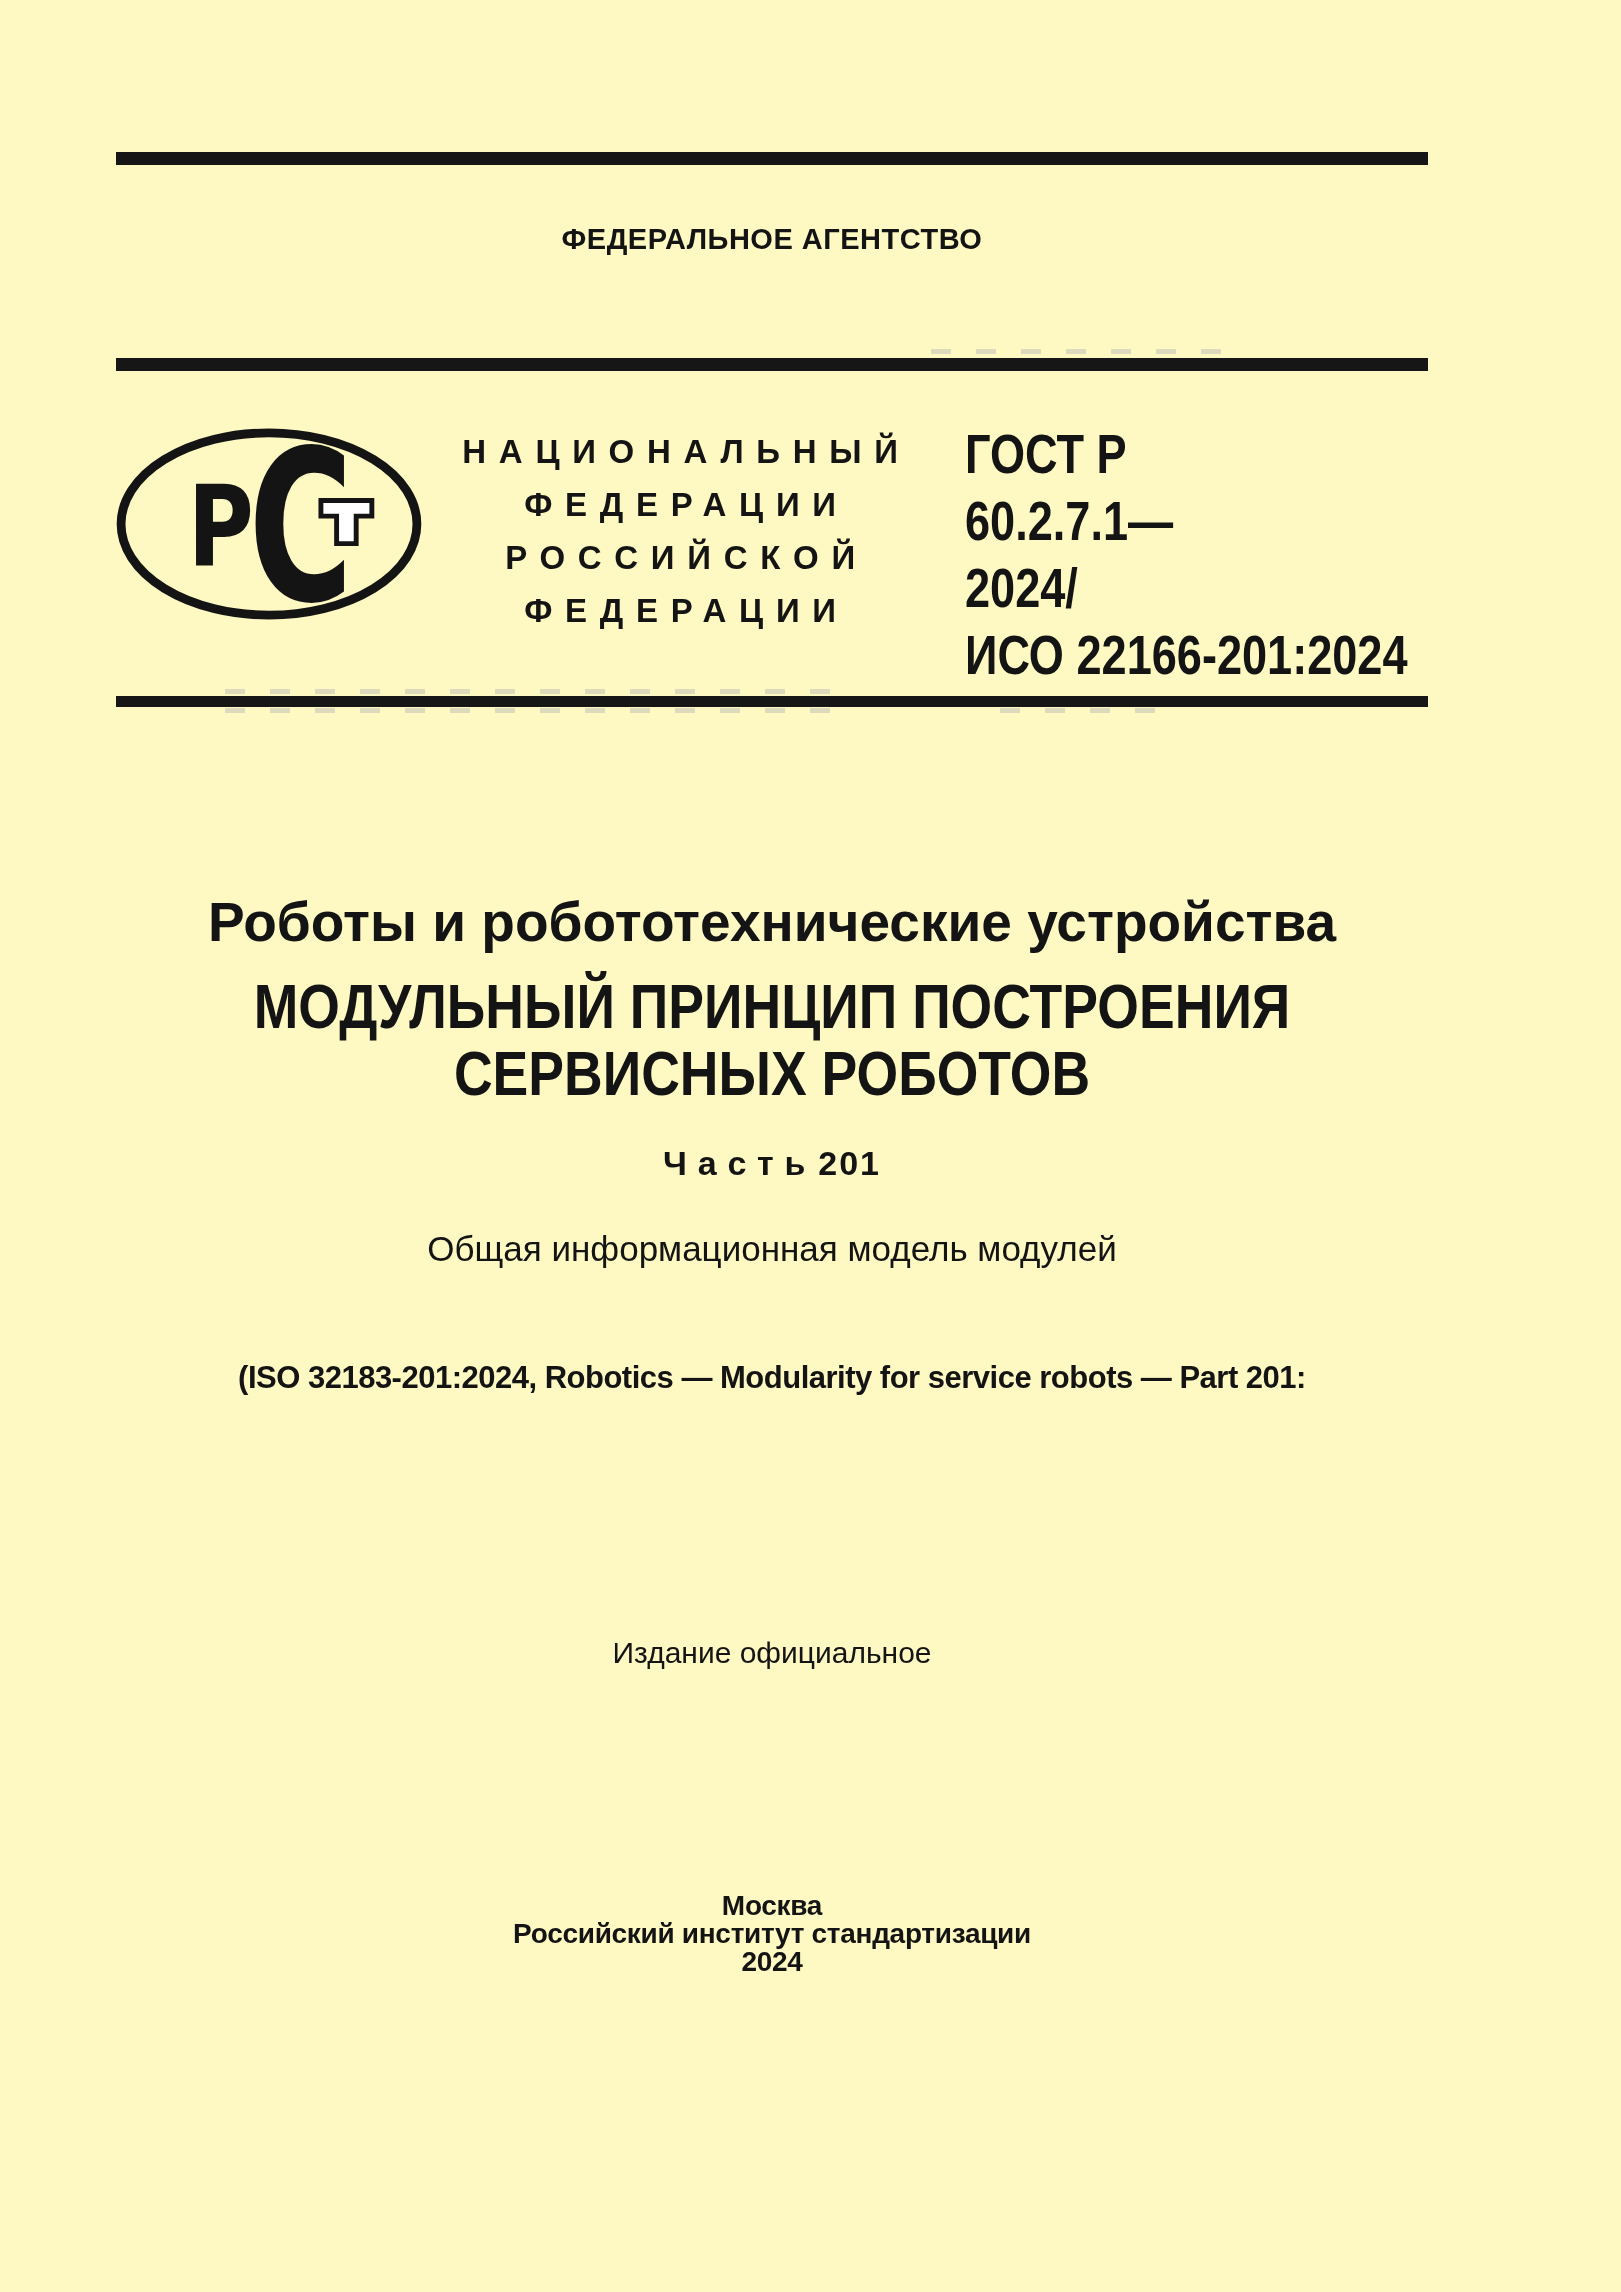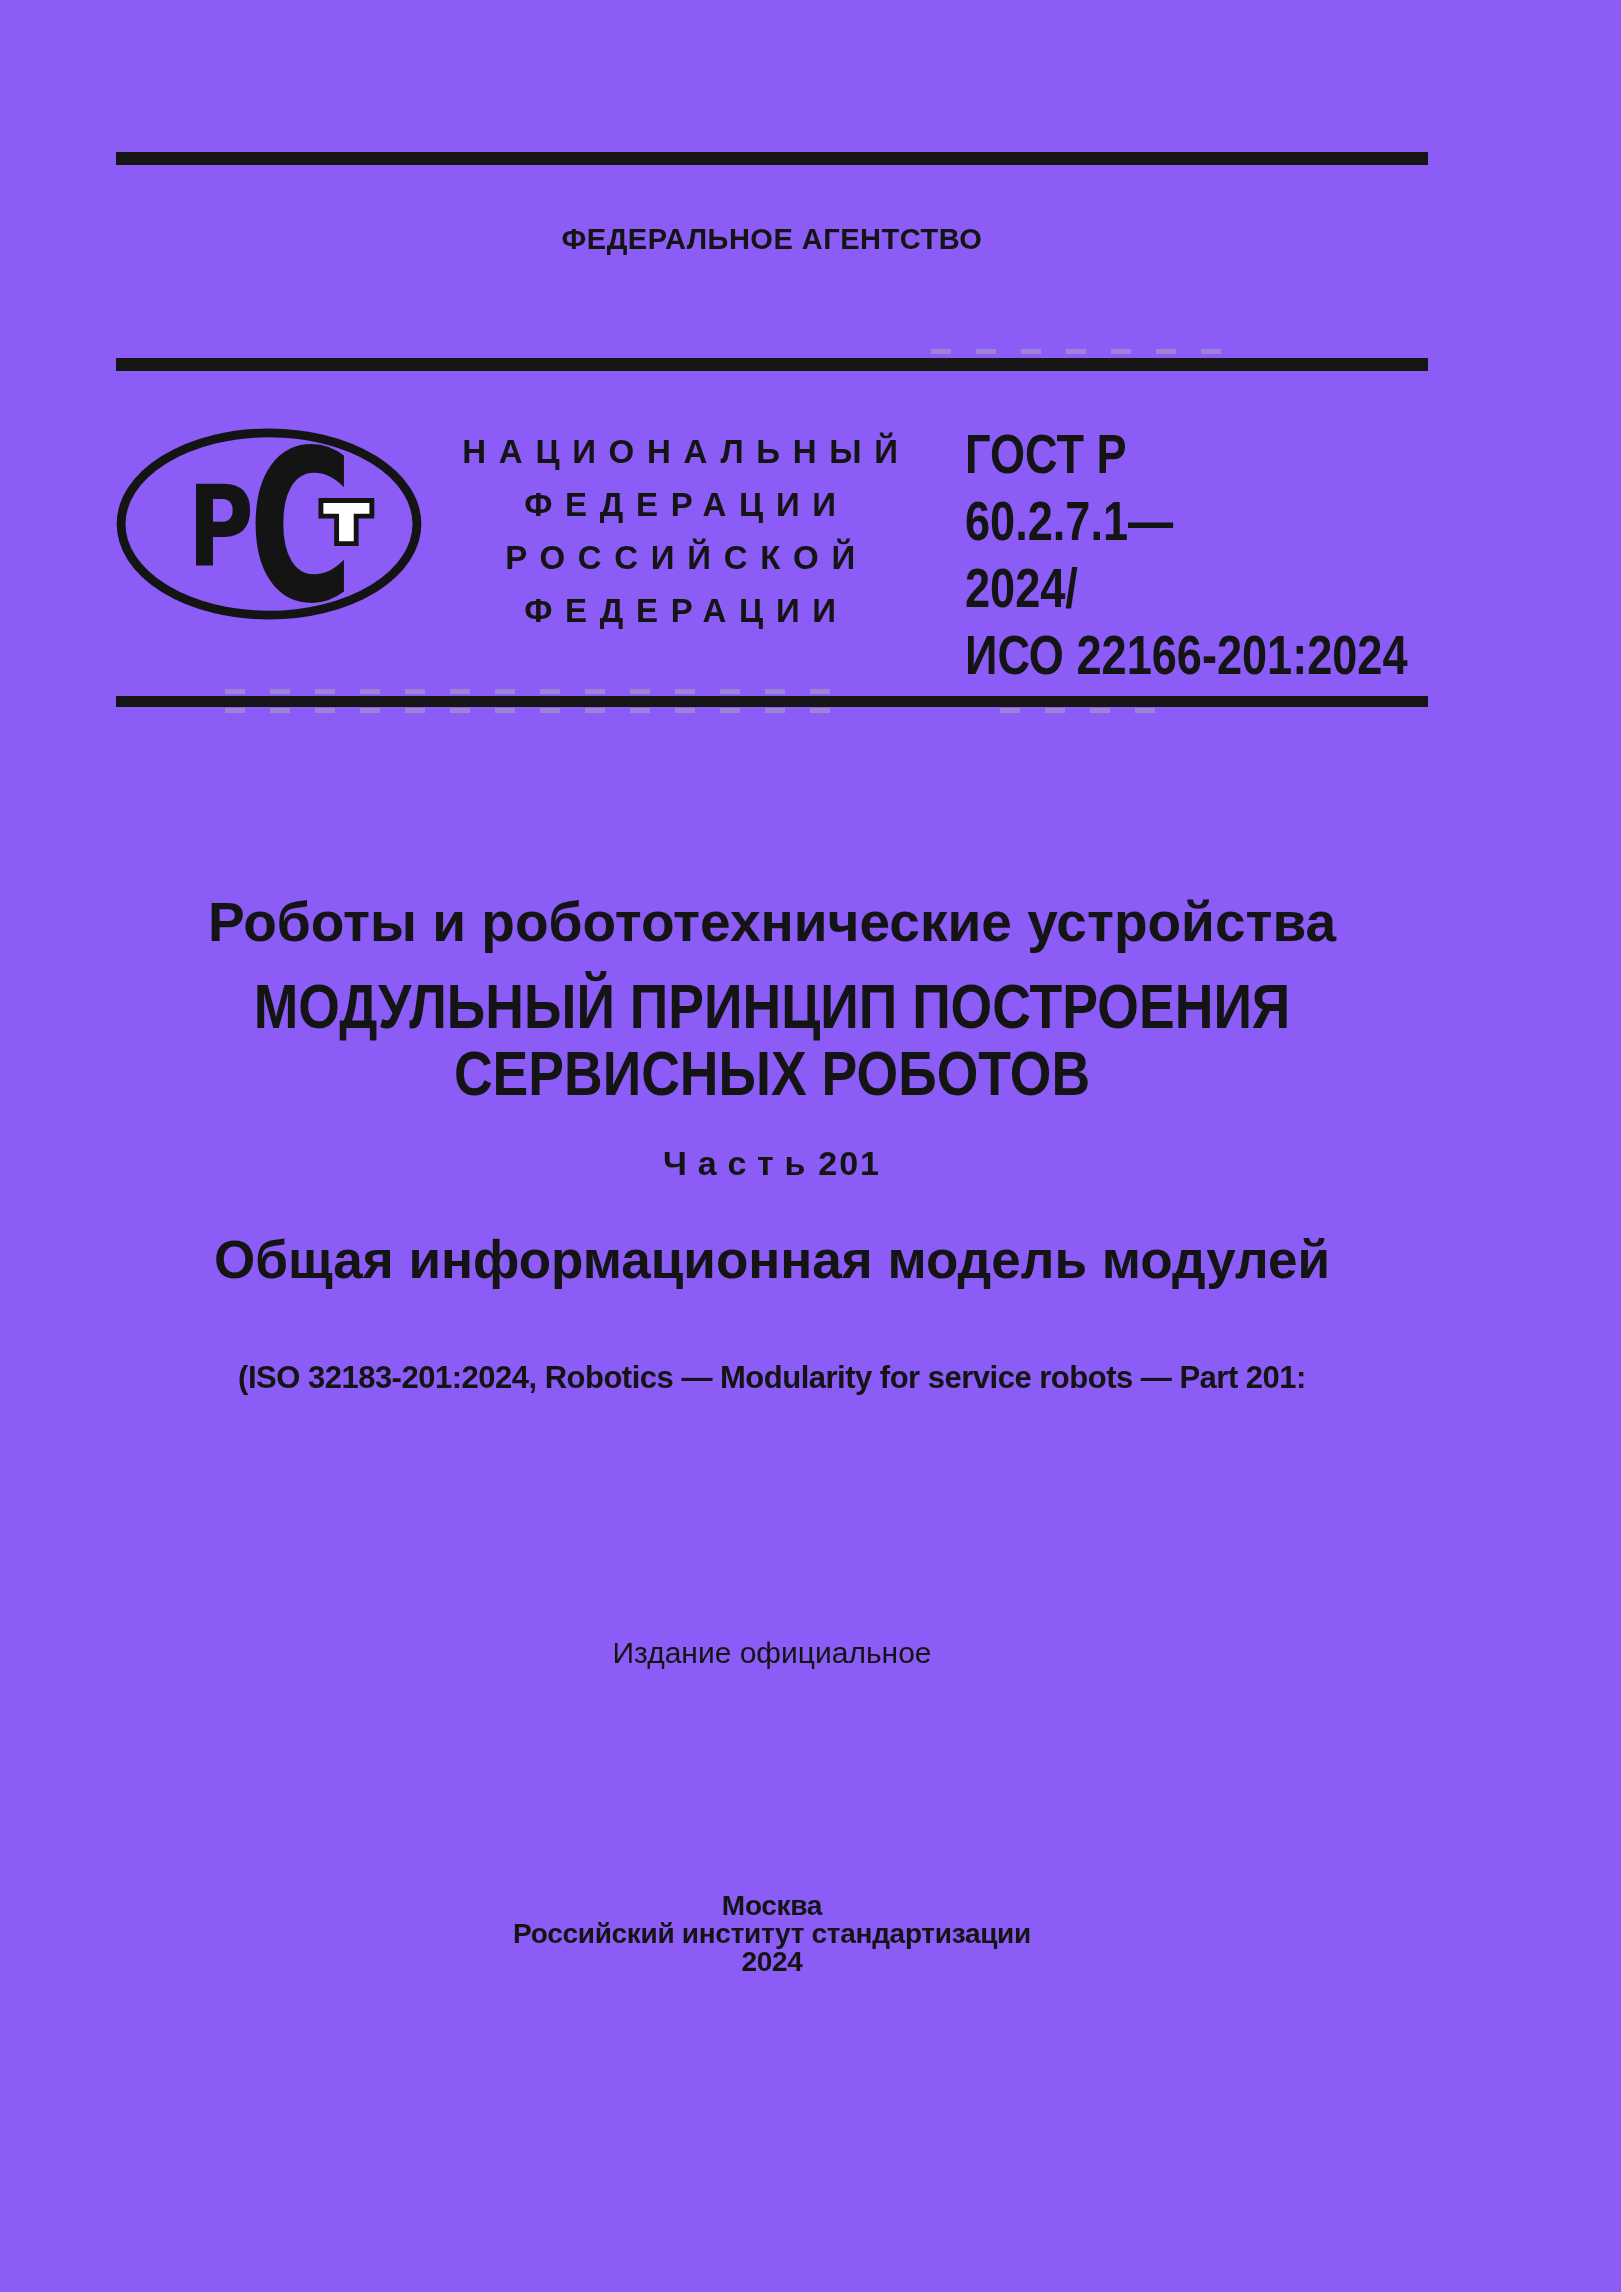--- a/index.html
+++ b/index.html
@@ -1,19 +1,19 @@
 <!DOCTYPE html>
 <html><head>
 <meta charset="utf-8">
 <style>
   html,body{margin:0;padding:0;background:#8a8a8a;}
   .page{
     position:relative;
     width:1621px;height:2293px;
-    background:#8b5cf6;
+    background:#fef9c3;
     font-family:"Liberation Sans", sans-serif;
     color:#141414;
     overflow:hidden;
   }
   .abs{position:absolute;}
   .bar{position:absolute;left:116px;width:1312px;background:#161616;}
   .ctr{left:116px;width:1312px;text-align:center;}
   .b{font-weight:bold;}
 
   .agency{font-size:29px;letter-spacing:0.5px;}
@@ -29,21 +29,21 @@
     transform:scaleX(.82);transform-origin:left top;
   }
   .subject{top:878px;font-size:55px;font-weight:bold;margin-top:12px;}
   .maintitle{
     top:973px;font-size:63px;line-height:67px;font-weight:bold;
     transform:scaleX(.85);transform-origin:center top;
   }
   .part{top:1144px;font-size:34px;font-weight:bold;}
   .part .spaced{letter-spacing:10.8px;}
   .part .num{letter-spacing:2px;margin-left:2px;}
-  .subtitle{top:1229px;font-size:53px;font-weight:bold;}
+  .subtitle{top:1229px;font-size:35px;font-weight:normal;}
   .iso{top:1357px;font-size:31px;line-height:42px;font-weight:bold;letter-spacing:-0.5px;}
   .edition{top:1636px;font-size:30px;font-weight:normal;}
   .imprint{top:1892px;font-size:28px;line-height:28px;font-weight:bold;letter-spacing:-0.3px;}
 
   .ghost{
     position:absolute;height:4.9px;opacity:.45;
     background:repeating-linear-gradient(90deg,#b5b5b5 0 19.6px,transparent 19.6px 45px);
   }
 </style>
 </head>

